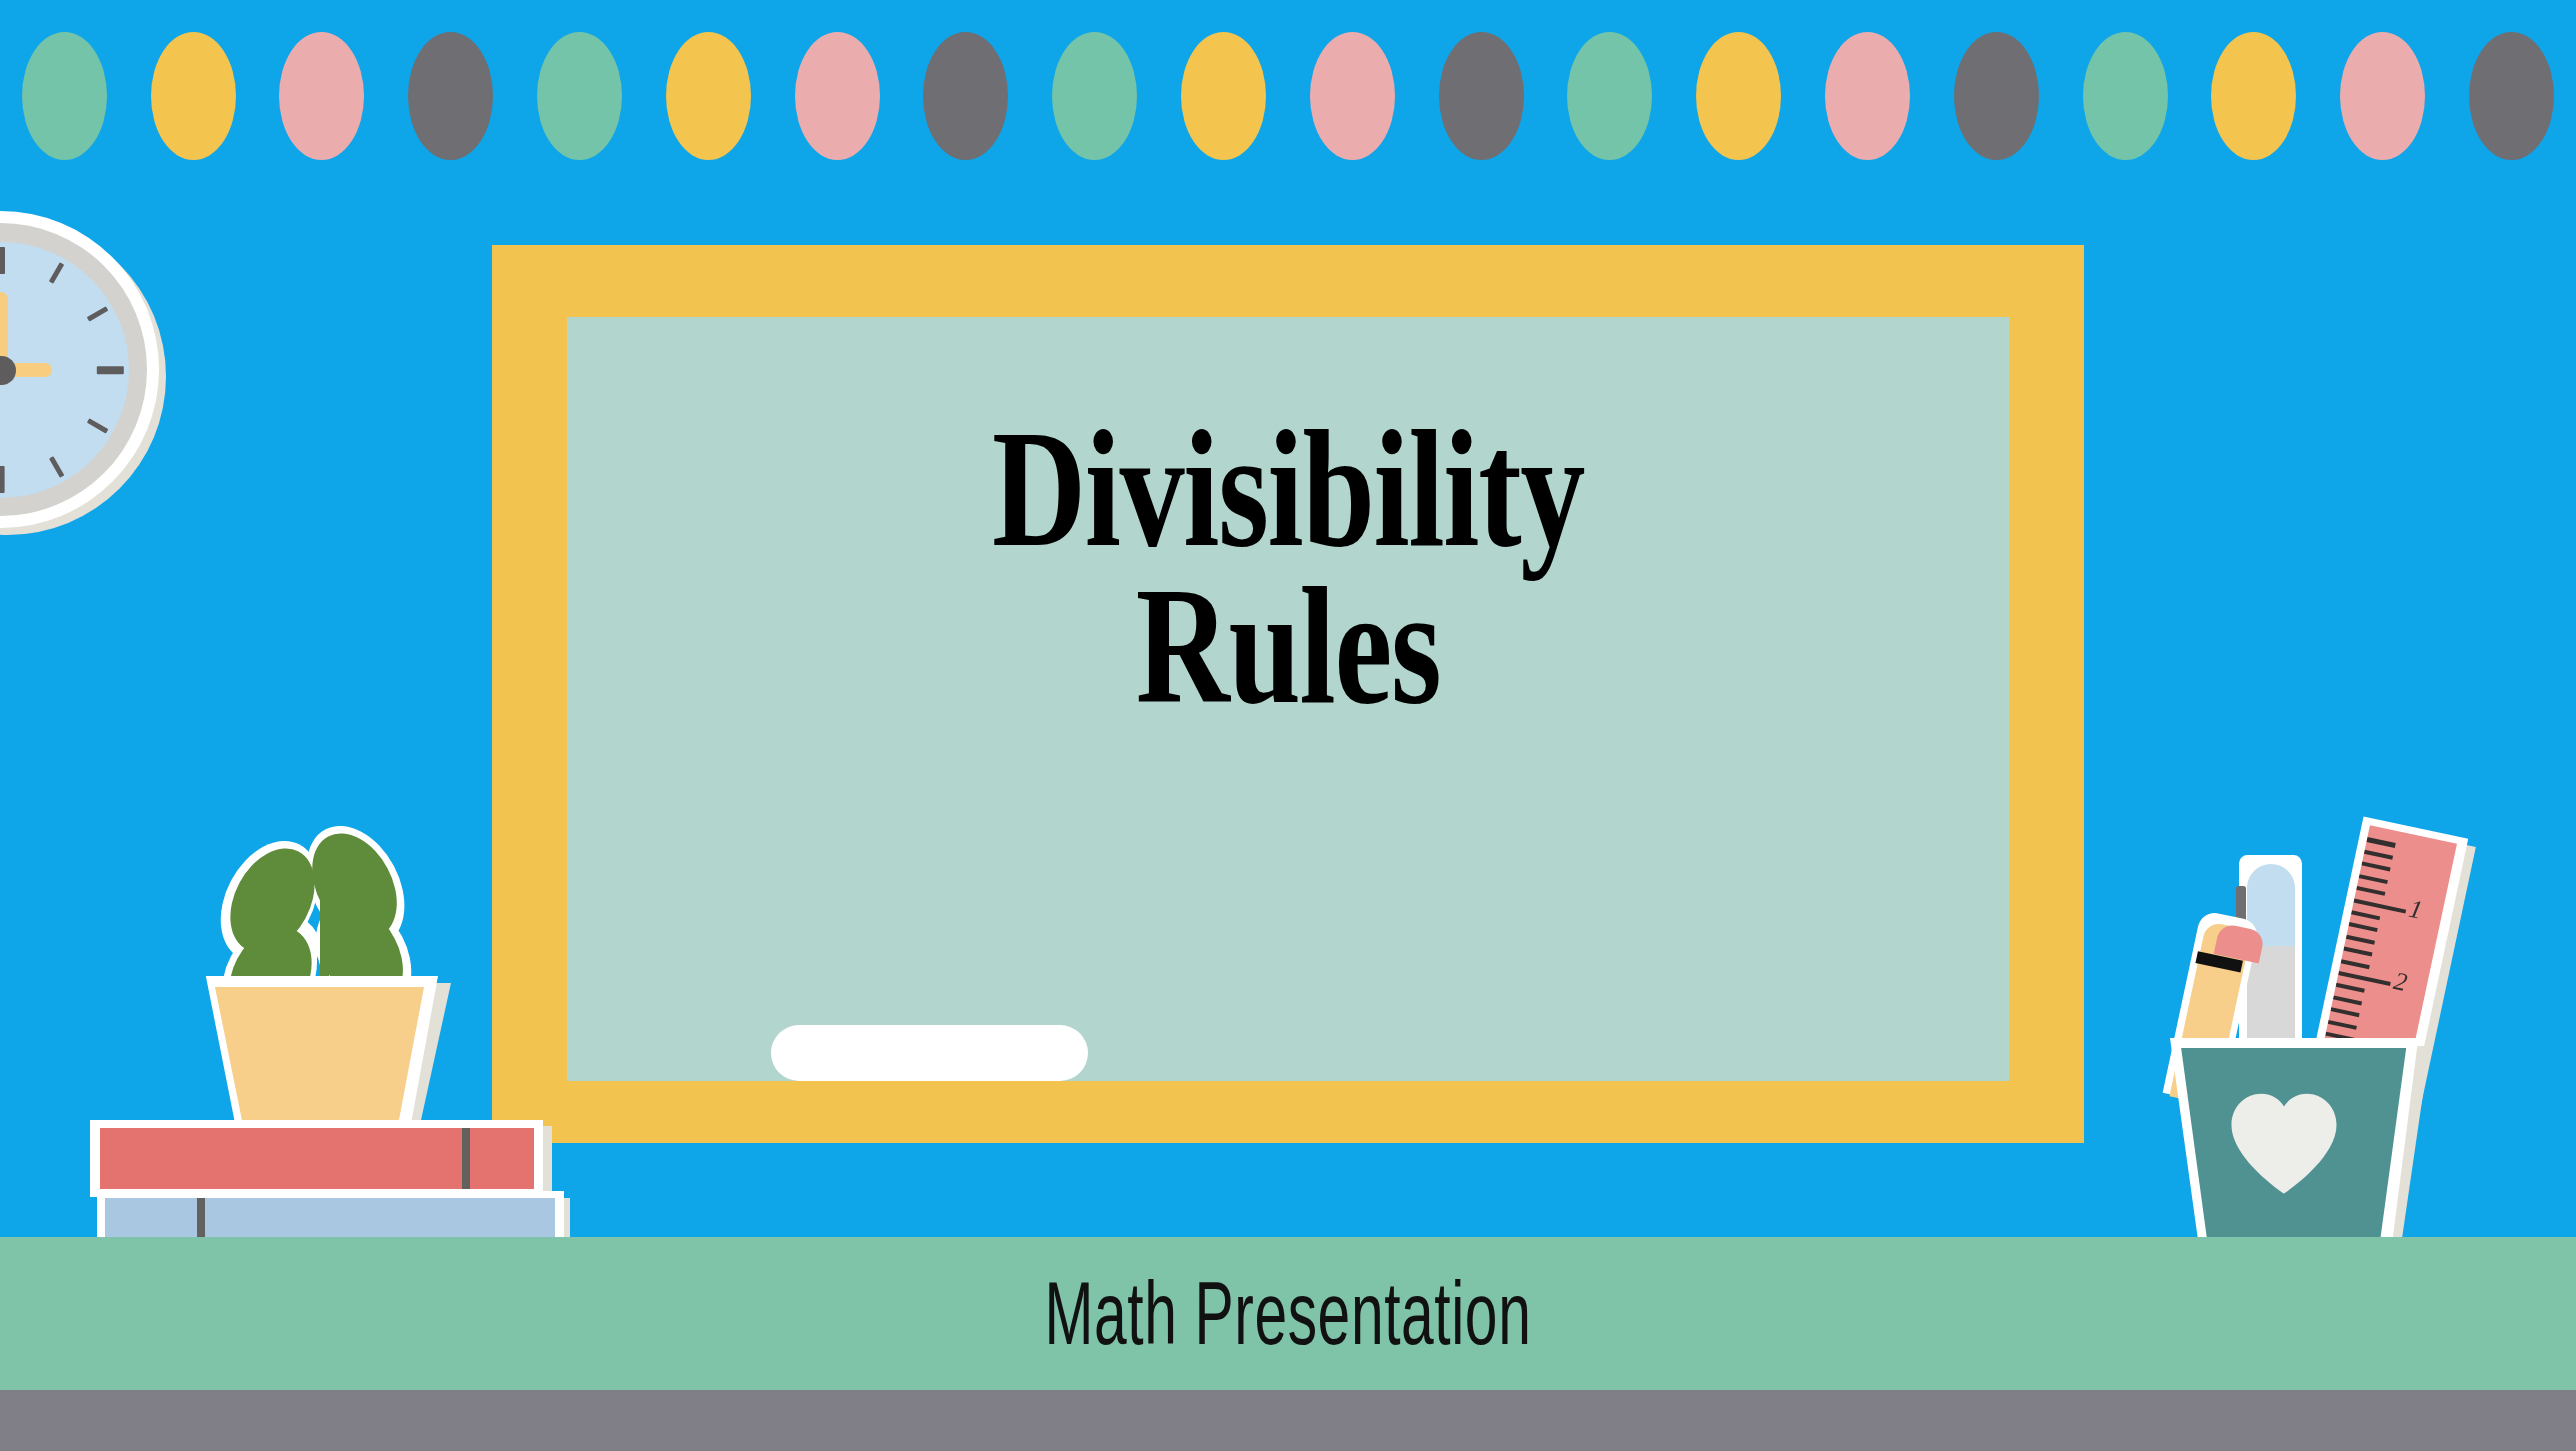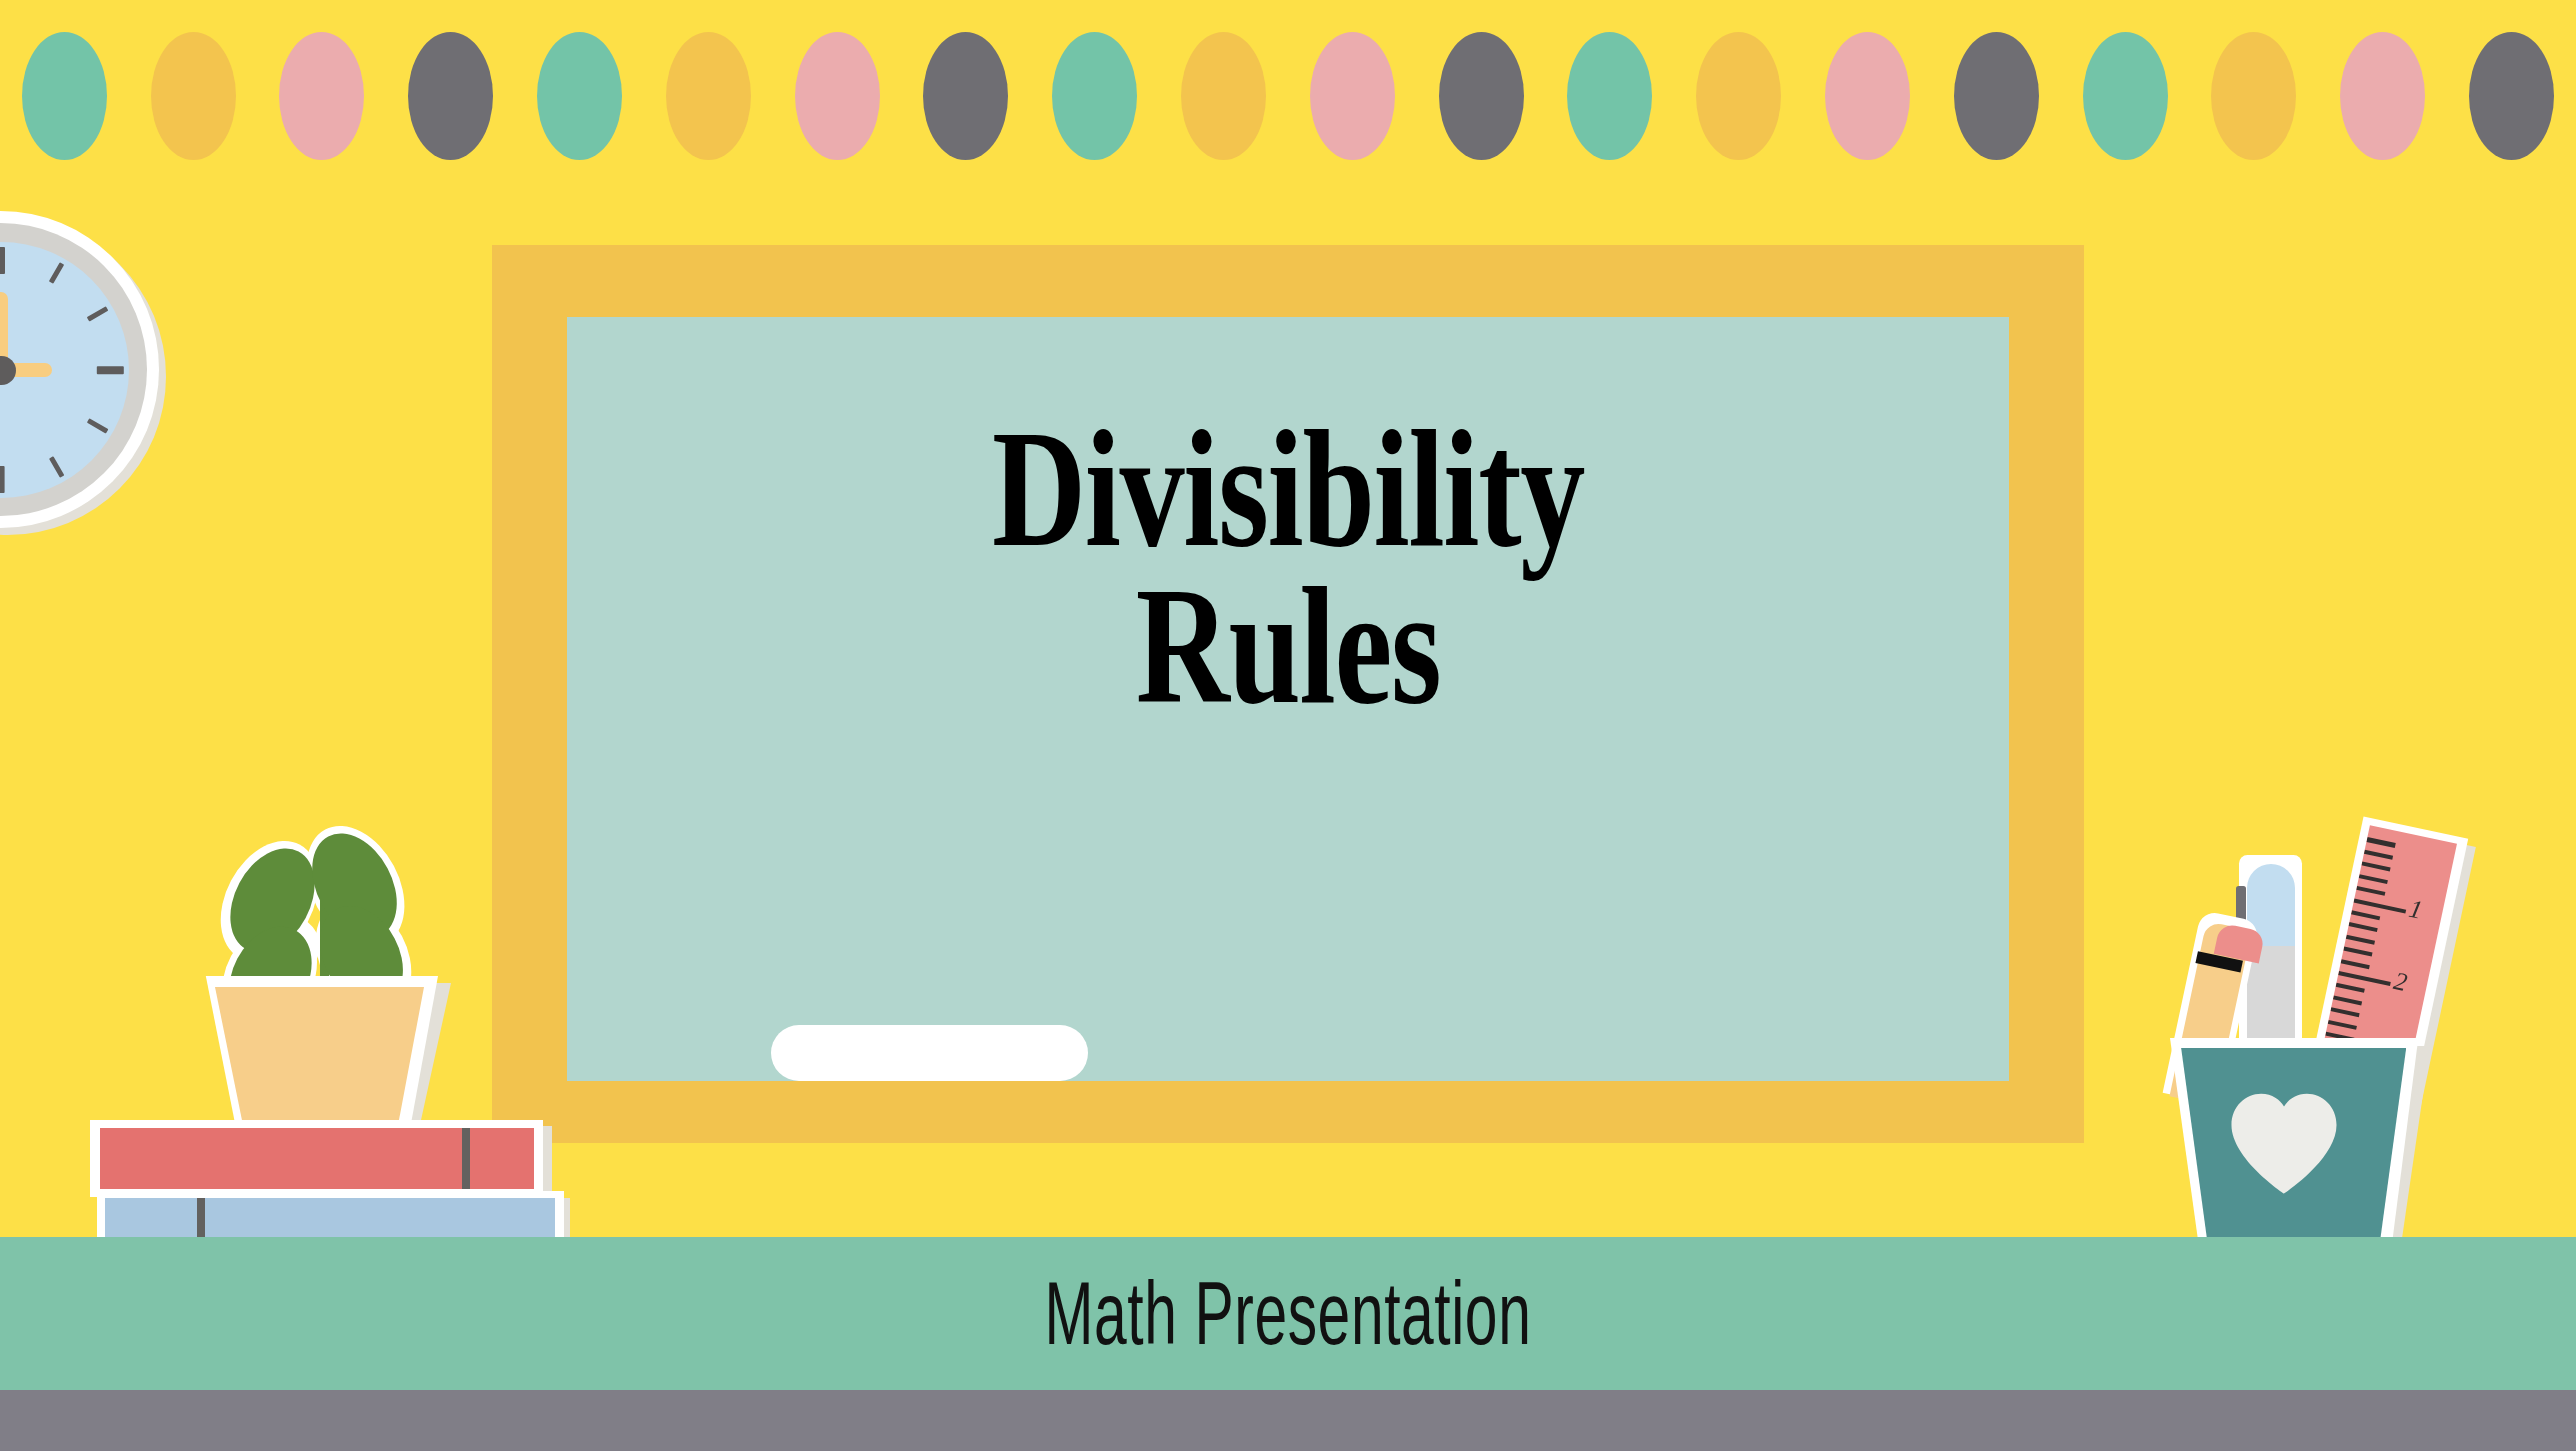--- a/index.html
+++ b/index.html
@@ -2,21 +2,21 @@
 <html style="font-size:13.6px"><head>
 <meta charset="utf-8">
 <style>
   html,body{margin:0;padding:0;}
   body{
     width:2576px;height:1452px;overflow:hidden;
     background:#FDFAF1;
     font-family:"Liberation Sans", sans-serif;
     position:relative;
   }
-  .stage{position:absolute;inset:0;overflow:hidden;background:#fde047;}
+  .stage{position:absolute;inset:0;overflow:hidden;background:#0ea5e9;}
 
   
   .dot-row{position:absolute;left:0;top:32px;width:2576px;height:128px;}
   .dot{position:absolute;top:0;width:85px;height:128px;border-radius:50%/50%;}
 
   
   .clock-wrap{position:absolute;left:-158px;top:211px;width:332px;height:332px;}
   .clock-shadow{position:absolute;left:6.8px;top:6.8px;width:317px;height:317px;border-radius:50%;background:#E3E0D8;}
   .clock-outer{position:absolute;left:0;top:0;width:317px;height:317px;border-radius:50%;background:#FFFFFF;}
   .clock-rim{position:absolute;left:12px;top:12px;width:293px;height:293px;border-radius:50%;background:#D3D2CE;}

